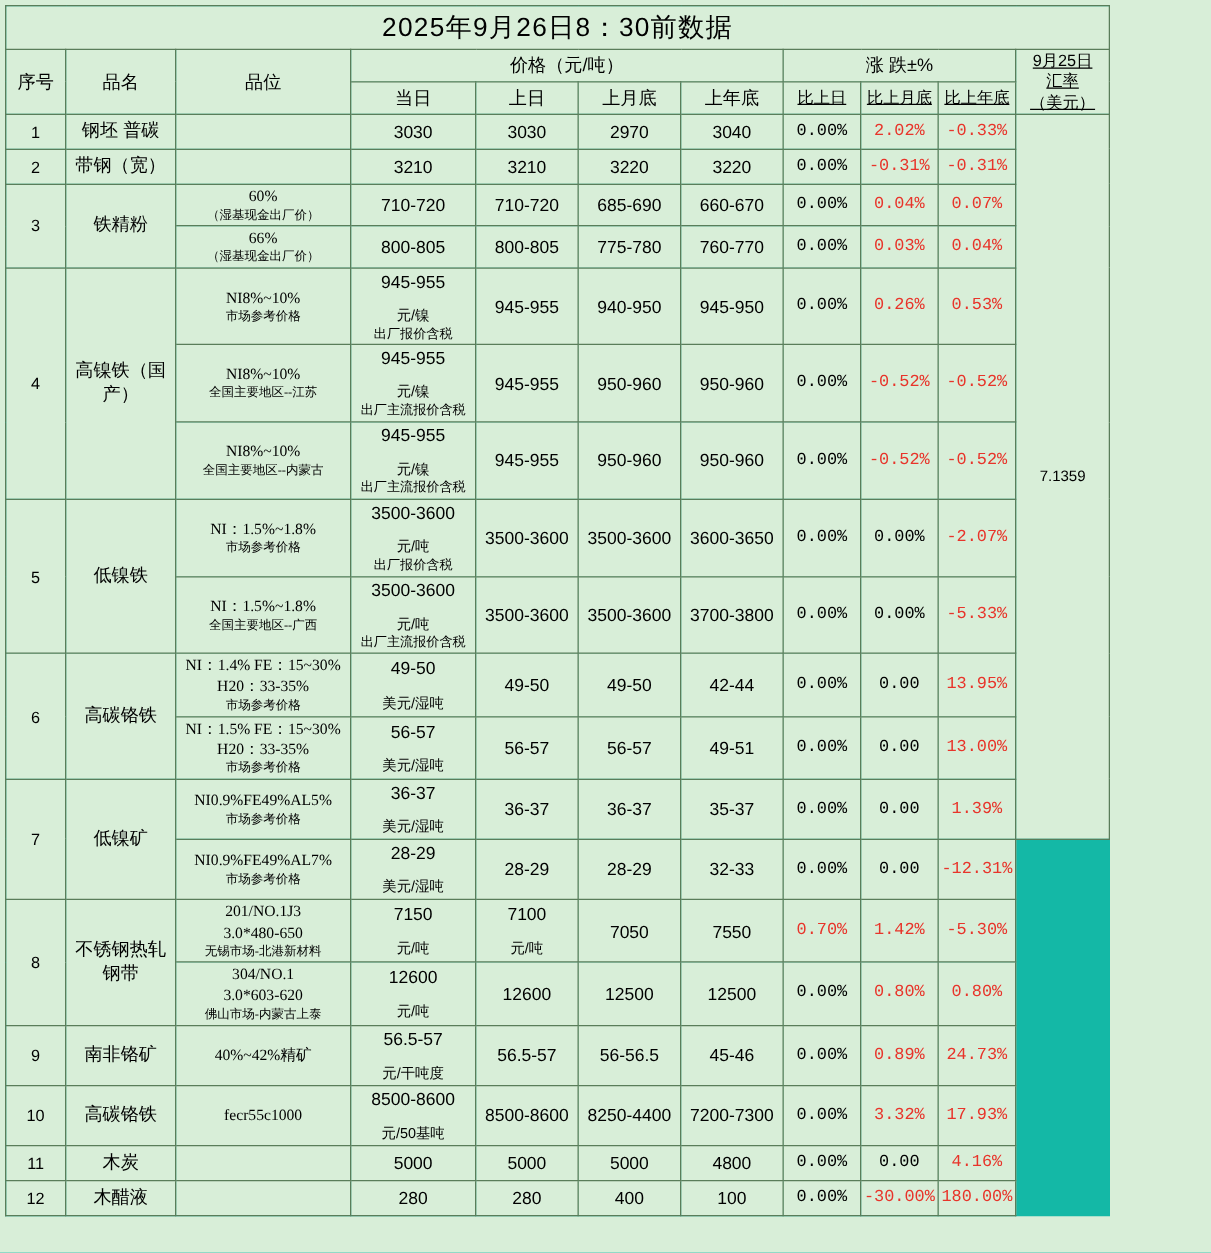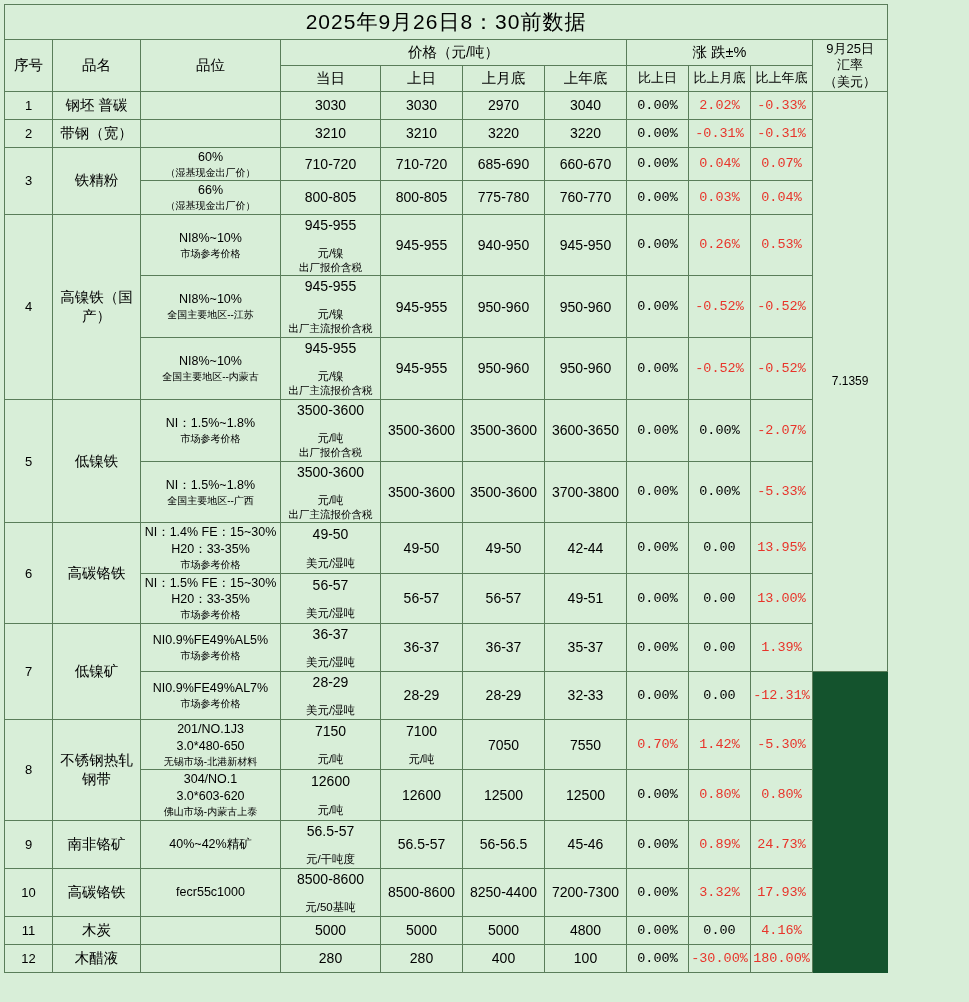--- a/index.html
+++ b/index.html
@@ -18,21 +18,21 @@
     width: 969px;
     height: 1002px;
     background: #d8eed8;
     box-sizing: border-box;
     padding: 4px 4px 0 4px;
   }
   table.grid {
     border-collapse: collapse;
     width: 787px;
     table-layout: fixed;
-    background: #14532d;
+    background: #14b8a6;
   }
   table.grid td, table.grid th {
     border: 1px solid #5a7d5a;
     text-align: center;
     vertical-align: middle;
     padding: 1px 2px;
     font-weight: normal;
     background: #d8eed8;
   }
   .title-cell {
@@ -43,32 +43,34 @@
     padding: 2px;
   }
   .hdr {
     font-size: 14.5px;
     font-weight: bold;
   }
   .hdr-small {
     font-size: 13px;
     font-weight: bold;
     line-height: 1.25;
+    text-decoration: underline;
   }
   .idx {
     font-size: 13px;
   }
   .name {
     font-size: 14.5px;
     font-weight: bold;
     line-height: 1.3;
   }
   .spec {
     font-size: 12.5px;
     line-height: 1.35;
+    font-family: Liberation Serif, serif;
   }
   .spec .sub {
     font-size: 10px;
     display: block;
   }
   .val {
     font-size: 14px;
     line-height: 1.3;
   }
   .val .unit {

